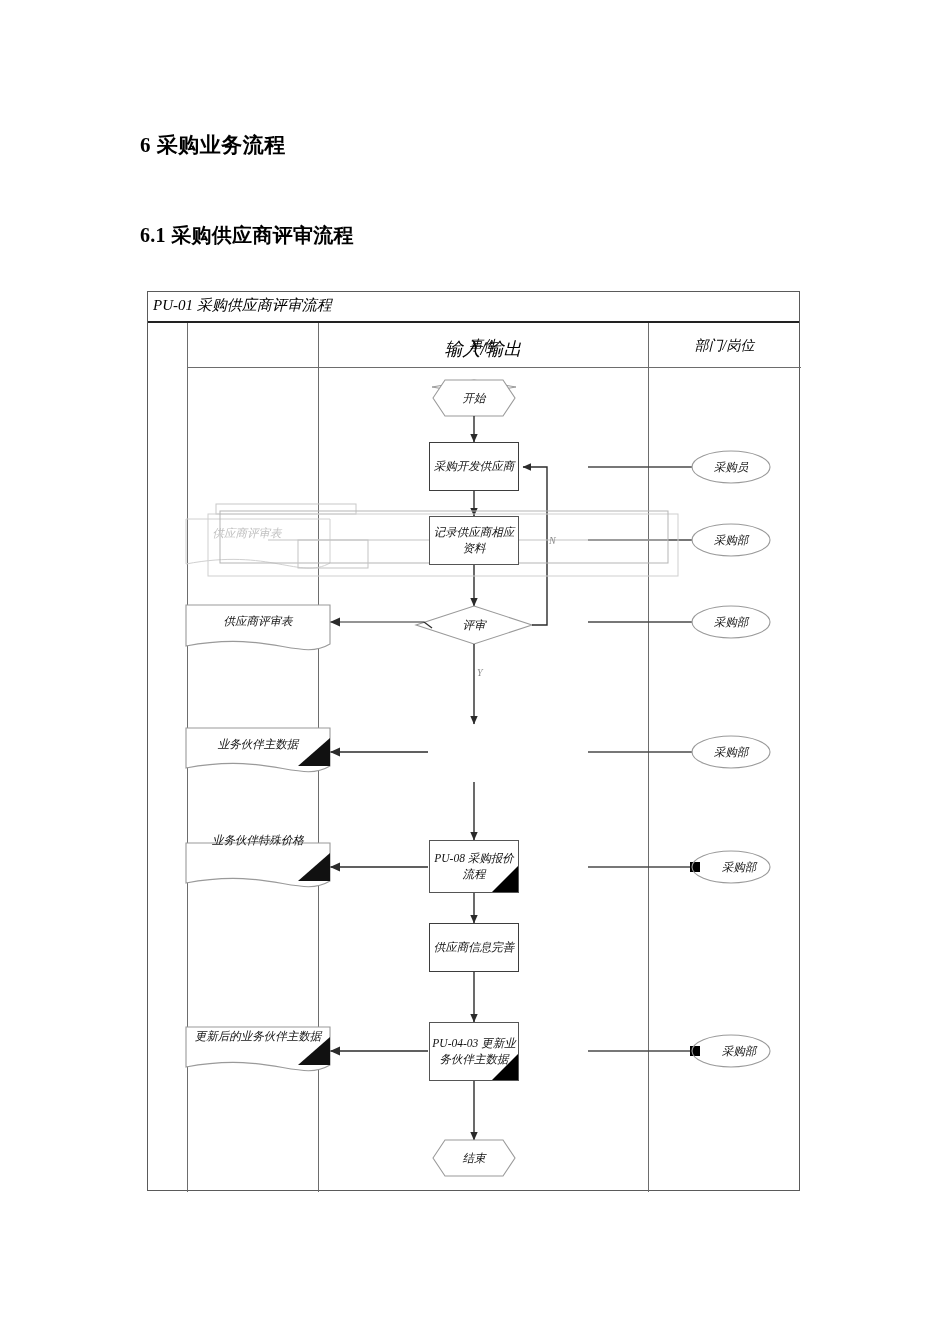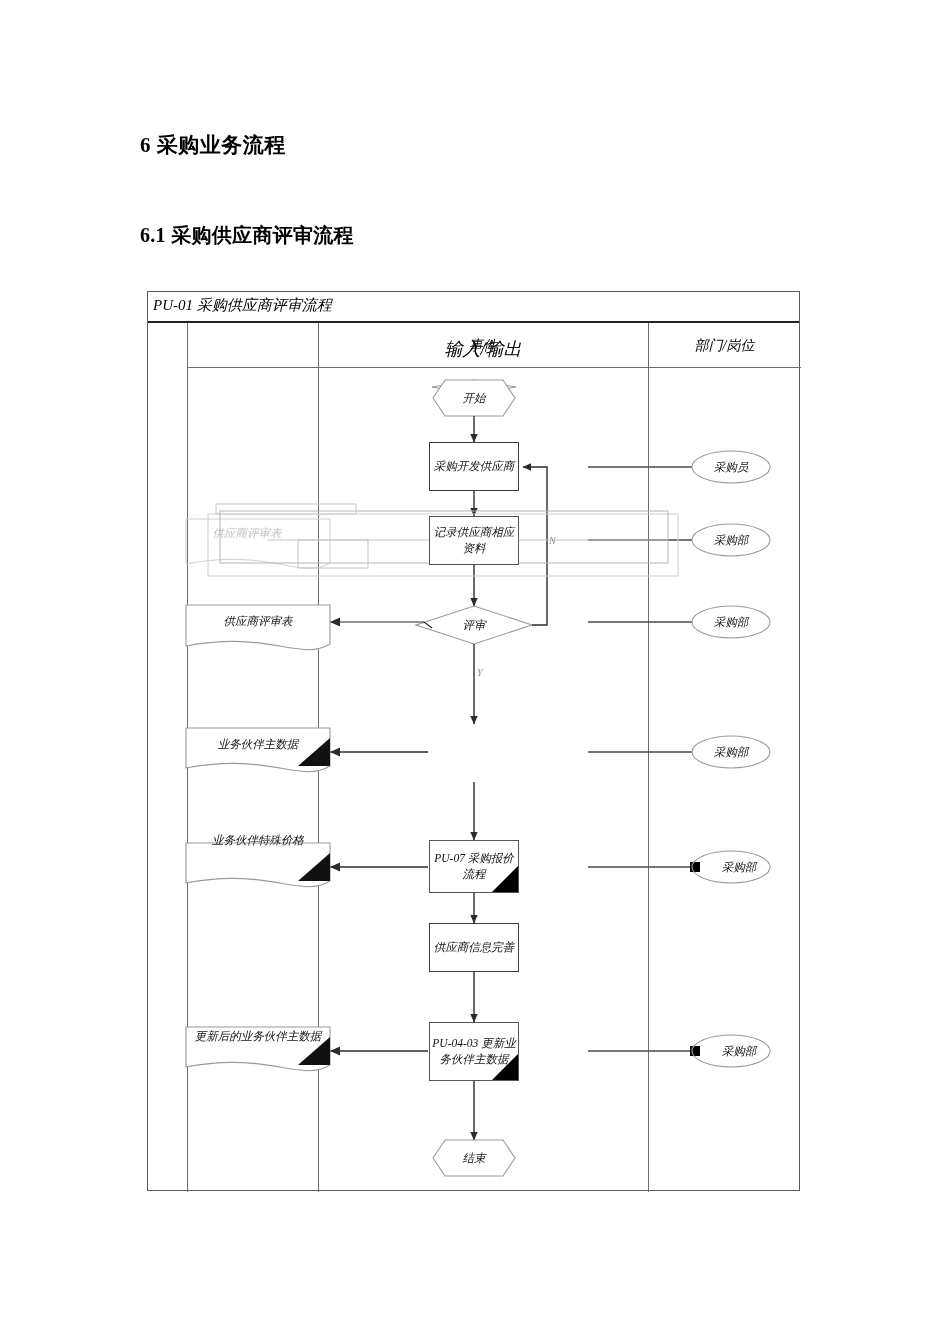--- a/index.html
+++ b/index.html
@@ -296,21 +296,21 @@
     <span>记录供应商相应资料</span>
   </div>
 
   <div class="diamond-label" style="left:286px; top:326px; width:80px;">评审</div>
 
   <div class="edge-label" style="left:329px; top:375px;">Y</div>
   <div class="edge-label" style="left:401px; top:243px;">N</div>
 
 
   <div class="node box" style="left:281px; top:548px; width:90px; height:53px;">
-    <span>PU-07 采购报价流程</span>
+    <span>PU-08 采购报价流程</span>
     <span class="corner-tri"></span>
   </div>
 
   <div class="node box thick" style="left:281px; top:631px; width:90px; height:49px;">
     <span>供应商信息完善</span>
   </div>
 
   <div class="node box" style="left:281px; top:730px; width:90px; height:59px;">
     <span>PU-04-03 更新业务伙伴主数据</span>
     <span class="corner-tri"></span>

